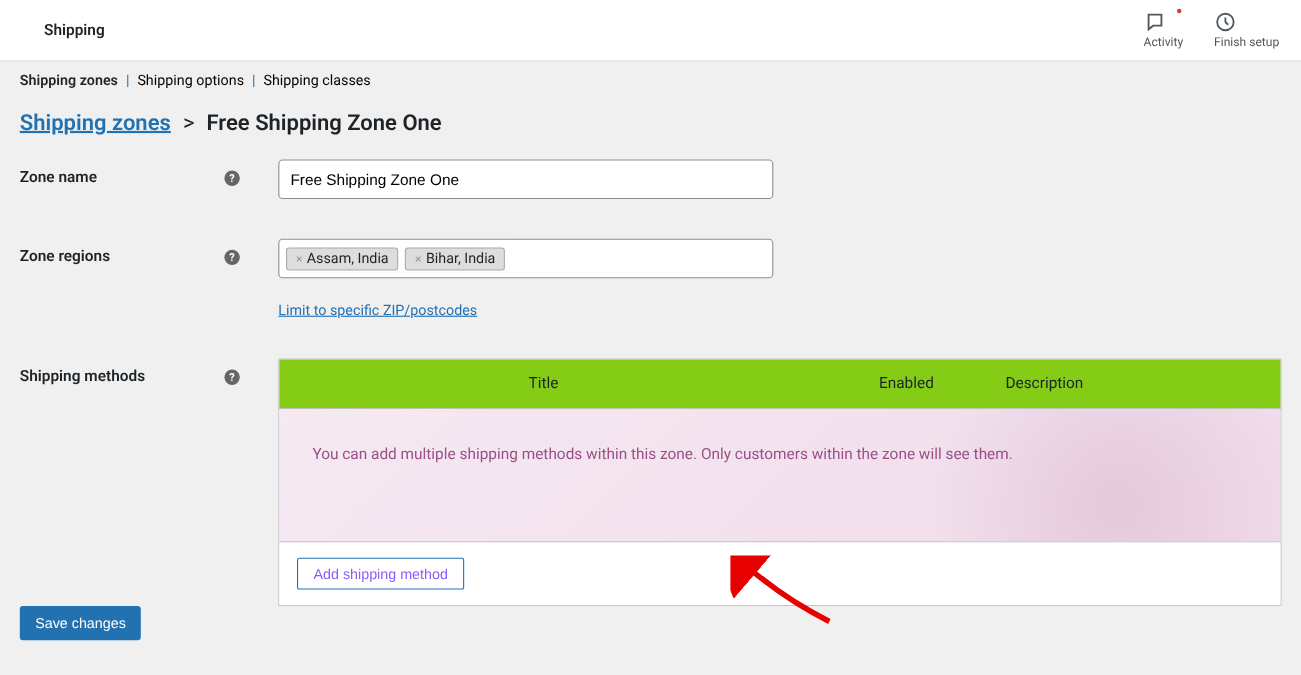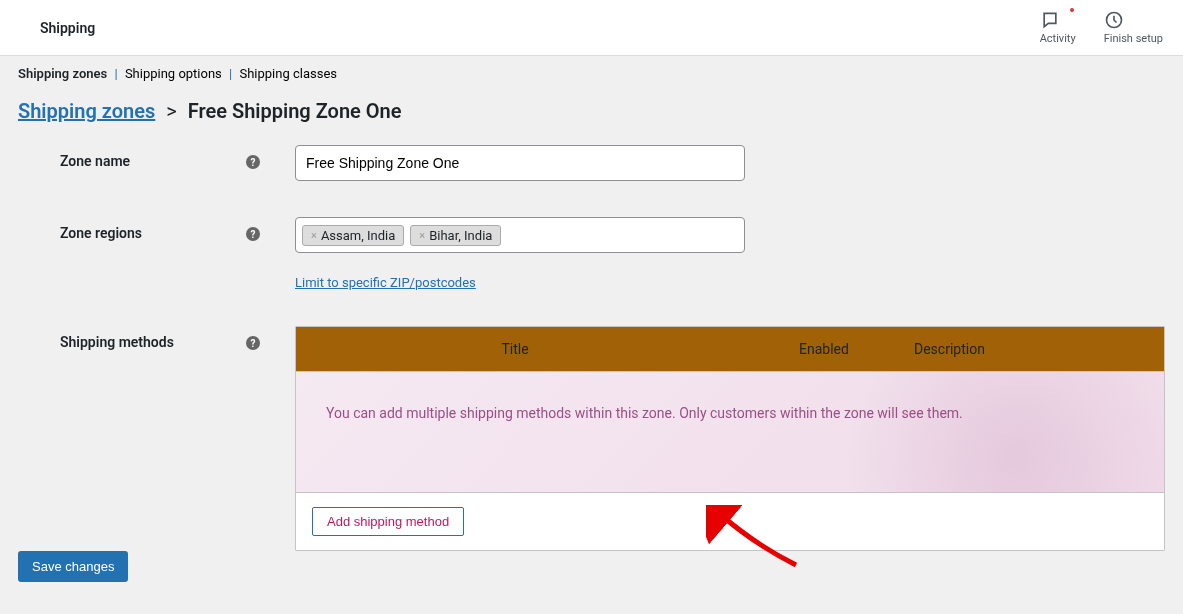--- a/index.html
+++ b/index.html
@@ -73,21 +73,20 @@
       display: flex;
       align-items: flex-start;
       margin-bottom: 36px;
     }
     .form-label {
       width: 200px;
       font-weight: 600;
       font-size: 14px;
       padding-top: 8px;
       position: relative;
-      margin-left: 42px;
     }
     .help-icon {
       position: absolute;
       right: 0;
       top: 10px;
       width: 14px;
       height: 14px;
       border-radius: 50%;
       background: #666;
       color: #fff;
@@ -143,21 +142,21 @@
       flex: 1;
       margin-left: 35px;
       border: 1px solid #c3c4c7;
       border-radius: 1px;
       background: #fff;
     }
     .methods-header {
       display: flex;
       border-bottom: 1px solid #c3c4c7;
       padding: 14px 0;
-      background: #a16207;
+      background: #84cc16;
     }
     .mh-title { flex: 1; text-align: center; font-weight: 400; font-size: 14px; }
     .mh-enabled { width: 180px; text-align: center; font-weight: 400; }
     .mh-desc { width: 250px; font-weight: 400; }
     .methods-placeholder {
       background: linear-gradient(135deg, #f5e9f2 0%, #f0dbe9 100%);
       padding: 30px 30px;
       color: #9b4f86;
       font-size: 14px;
       line-height: 1.6;
@@ -178,21 +177,21 @@
     .placeholder-text { position: relative; z-index: 1; }
     .methods-footer {
       padding: 14px 16px;
       border-top: 1px solid #c3c4c7;
       background: #fff;
       position: relative;
     }
     .add-method-btn {
       background: #fff;
       border: 1px solid #2271b1;
-      color: #be185d;
+      color: #8b5cf6;
       padding: 6px 14px;
       border-radius: 2px;
       font-size: 13px;
       cursor: pointer;
     }
     .red-arrow {
       position: absolute;
       left: 410px;
       top: 12px;
       pointer-events: none;

